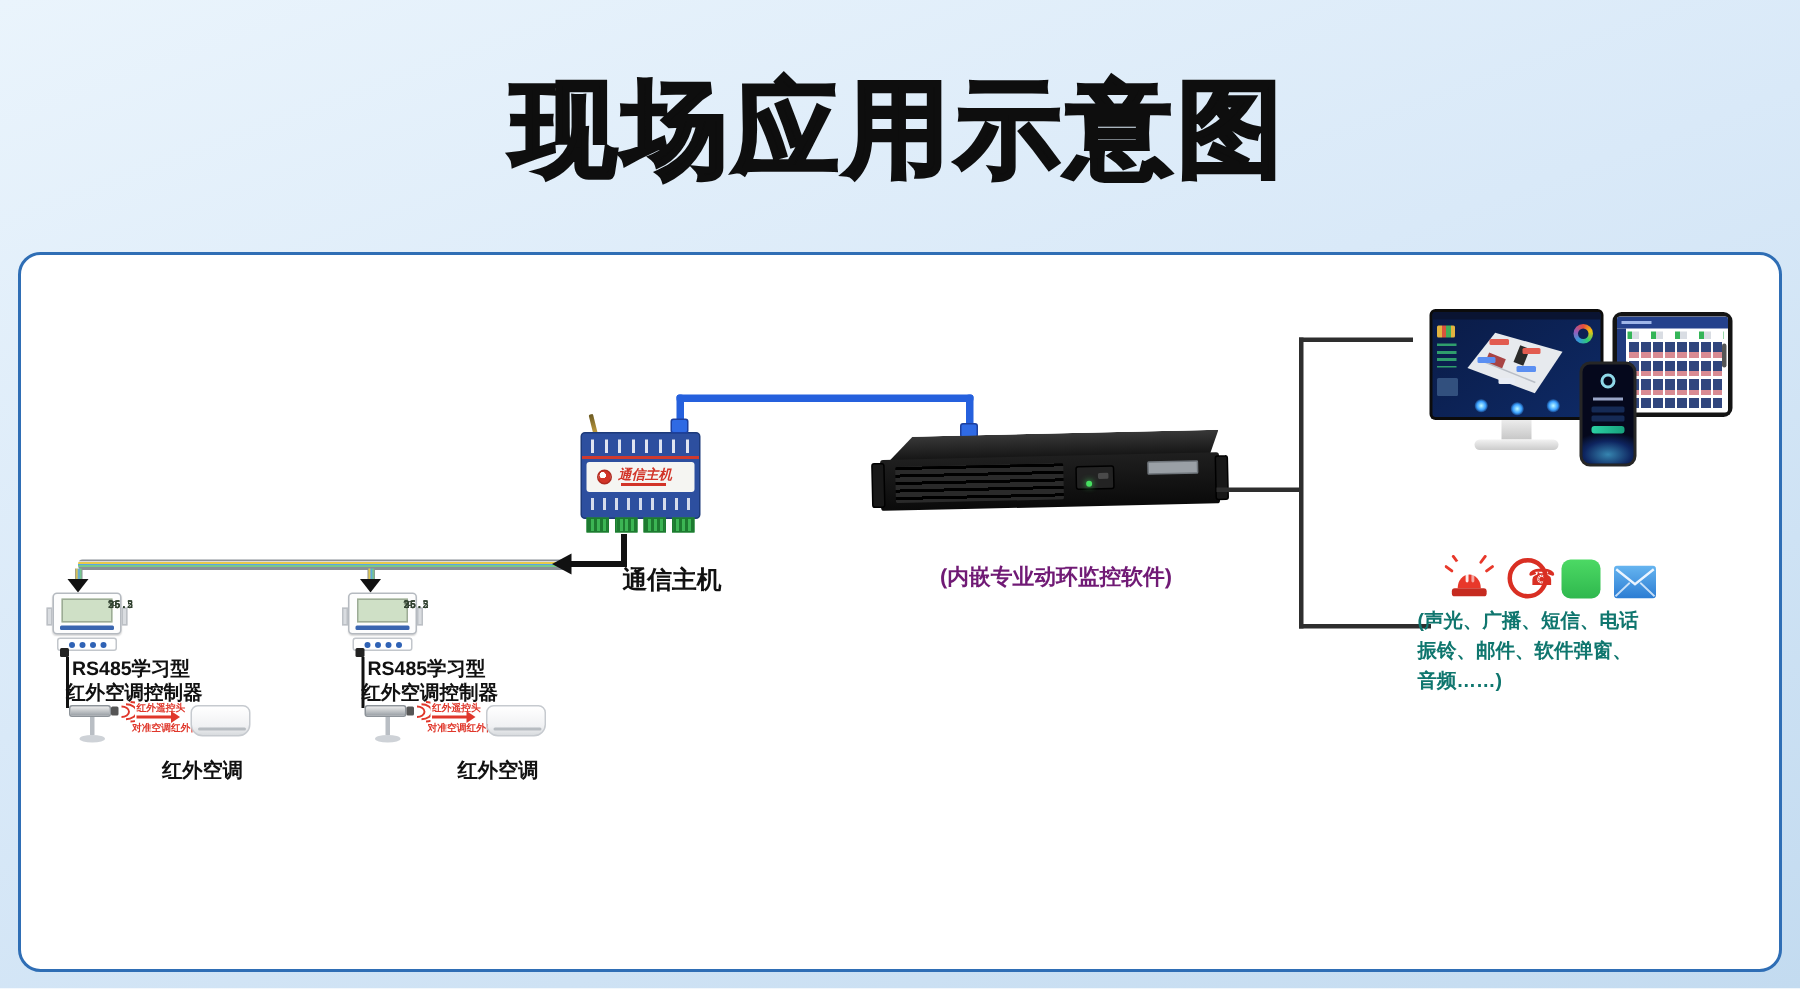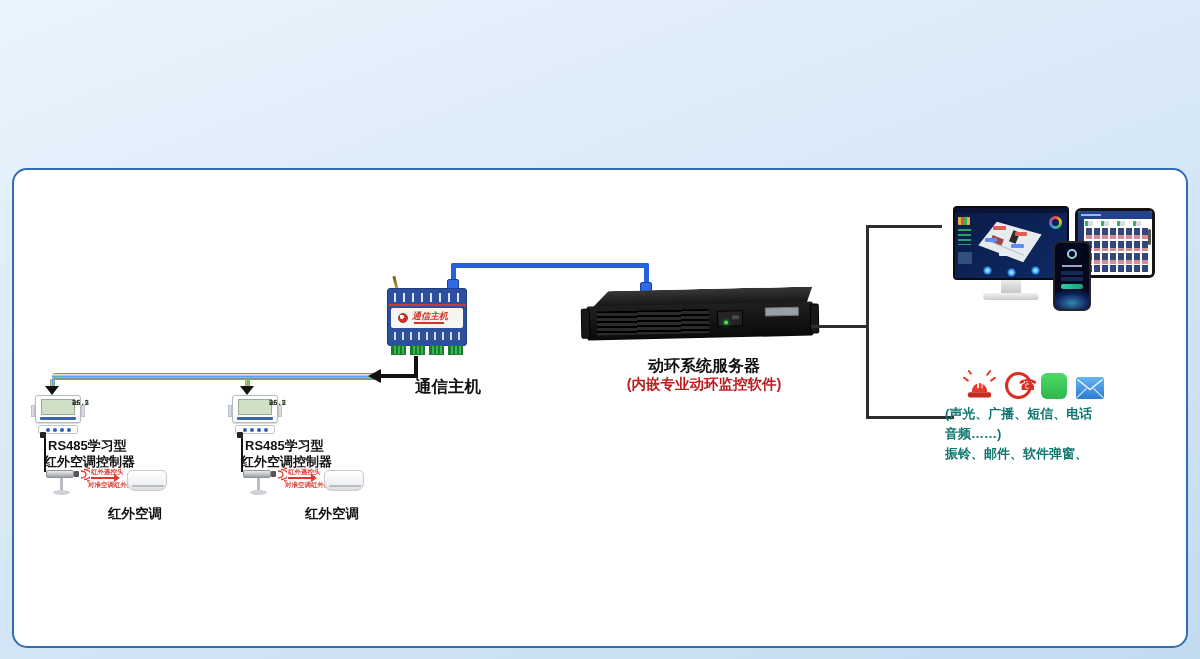--- a/index.html
+++ b/index.html
@@ -79,21 +79,21 @@
   .srv-top{left:6px;top:0;width:220px;height:16px;background:linear-gradient(#383838,#141414);clip-path:polygon(16px 0,100% 0,calc(100% - 6px) 100%,0 100%);}
   .srv-front{left:0;top:15px;width:226px;height:34px;background:linear-gradient(#1f1f1f,#0a0a0a);border-radius:2px;}
   .srv-ear{top:2px;width:9px;height:30px;background:#181818;border-radius:2px;border:1px solid #000;}
   .srv-ear.l{left:-6px;} .srv-ear.r{left:223px;}
   .srv-vents{left:10px;top:5px;width:112px;height:24px;background:repeating-linear-gradient(to bottom,#000 0 2px,#2a2a2a 2px 5px);border-radius:1px;}
   .srv-ctrl{left:130px;top:7px;width:26px;height:16px;background:#232323;border:1px solid #000;border-radius:2px;}
   .srv-led{left:6px;top:9px;width:4px;height:4px;border-radius:50%;background:#46e060;box-shadow:0 0 4px #46e060;}
   .srv-btn{left:14px;top:4px;width:7px;height:4px;background:#4a4a4a;border-radius:1px;}
   .srv-plate{left:178px;top:5px;width:34px;height:9px;background:#9aa0a6;border:1px solid #6f757b;border-radius:1px;}
   .srv-caption{left:570px;top:186px;width:240px;text-align:center;font-size:16px;font-weight:bold;color:#111;white-space:nowrap;}
-  .srv-caption2{left:570px;top:205px;width:240px;text-align:center;font-size:14.5px;font-weight:bold;color:#b91c1c;white-space:nowrap;}
+  .srv-caption2{left:570px;top:205px;width:240px;text-align:center;font-size:14.5px;font-weight:bold;color:#701a75;white-space:nowrap;}
 
   
   .br{background:#2e2e2e;}
   .br.left{left:797px;top:155px;width:57px;height:3px;}
   .br.vert{left:852px;top:55px;width:3px;height:194px;}
   .br.top{left:852px;top:55px;width:76px;height:3px;}
   .br.bottom{left:852px;top:246px;width:88px;height:3px;}
 
   
   .monitor{left:939px;top:36px;width:116px;height:95px;z-index:1;}
@@ -146,20 +146,21 @@
   .chat-tail{position:absolute;left:7px;top:15px;width:0;height:0;border-top:5px solid #fff;border-right:6px solid transparent;transform:rotate(12deg);}
   .icon-mail{width:28px;height:22px;}
   .alarm-desc{left:931px;top:234px;width:208px;font-size:13px;font-weight:bold;line-height:20px;color:#0f766e;}
   .alarm-desc div{position:static;white-space:nowrap;}
   .alarm-btn{left:948px;top:299px;width:158px;height:24px;background:linear-gradient(#1d77d8,#0f5cb0);border-radius:7px;color:#fff;font-size:15px;font-weight:bold;line-height:24px;text-align:center;letter-spacing:2px;}
 </style>
 </head>
 <body>
 
 <div class="stage">
+  <div class="title">现场应用示意图</div>
 
   <div class="panel">
 
     <div class="bus"></div>
     <div class="drop d1"></div>
     <div class="drop-arrow a1"></div>
     <div class="drop d2"></div>
     <div class="drop-arrow a2"></div>
     <div class="elbow-v"></div>
     <div class="elbow-h"></div>
@@ -291,21 +292,20 @@
         <div class="srv-ear l"></div>
         <div class="srv-ear r"></div>
         <div class="srv-vents"></div>
         <div class="srv-ctrl">
           <div class="srv-led"></div>
           <div class="srv-btn"></div>
         </div>
         <div class="srv-plate"></div>
       </div>
     </div>
-    <div class="srv-caption">动环系统服务器</div>
     <div class="srv-caption2">(内嵌专业动环监控软件)</div>
 
     <div class="br left"></div>
     <div class="br vert"></div>
     <div class="br top"></div>
     <div class="br bottom"></div>
 
     <div class="monitor">
       <div class="mon-bezel"></div>
       <div class="mon-screen">
@@ -380,19 +380,19 @@
         </linearGradient>
           </defs>
         <rect width="28" height="22" rx="2.5" fill="url(#mg)"></rect>
         <path d="M1.5,2.5 L14,12.5 L26.5,2.5" stroke="#eaf4ff" stroke-width="1.6" fill="none"></path>
         <path d="M1,20.5 L10.5,11.5 M27,20.5 L17.5,11.5" stroke="#eaf4ff" stroke-width="1.2" opacity=".8"></path>
       </svg>
     </div>
 
     <div class="alarm-desc">
       <div>(声光、广播、短信、电话</div>
+      <div>振铃、邮件、软件弹窗、</div>
       <div>音频……)</div>
-      <div>振铃、邮件、软件弹窗、</div>
     </div>
 
 
   </div>
 </div>
 
 </body></html>

